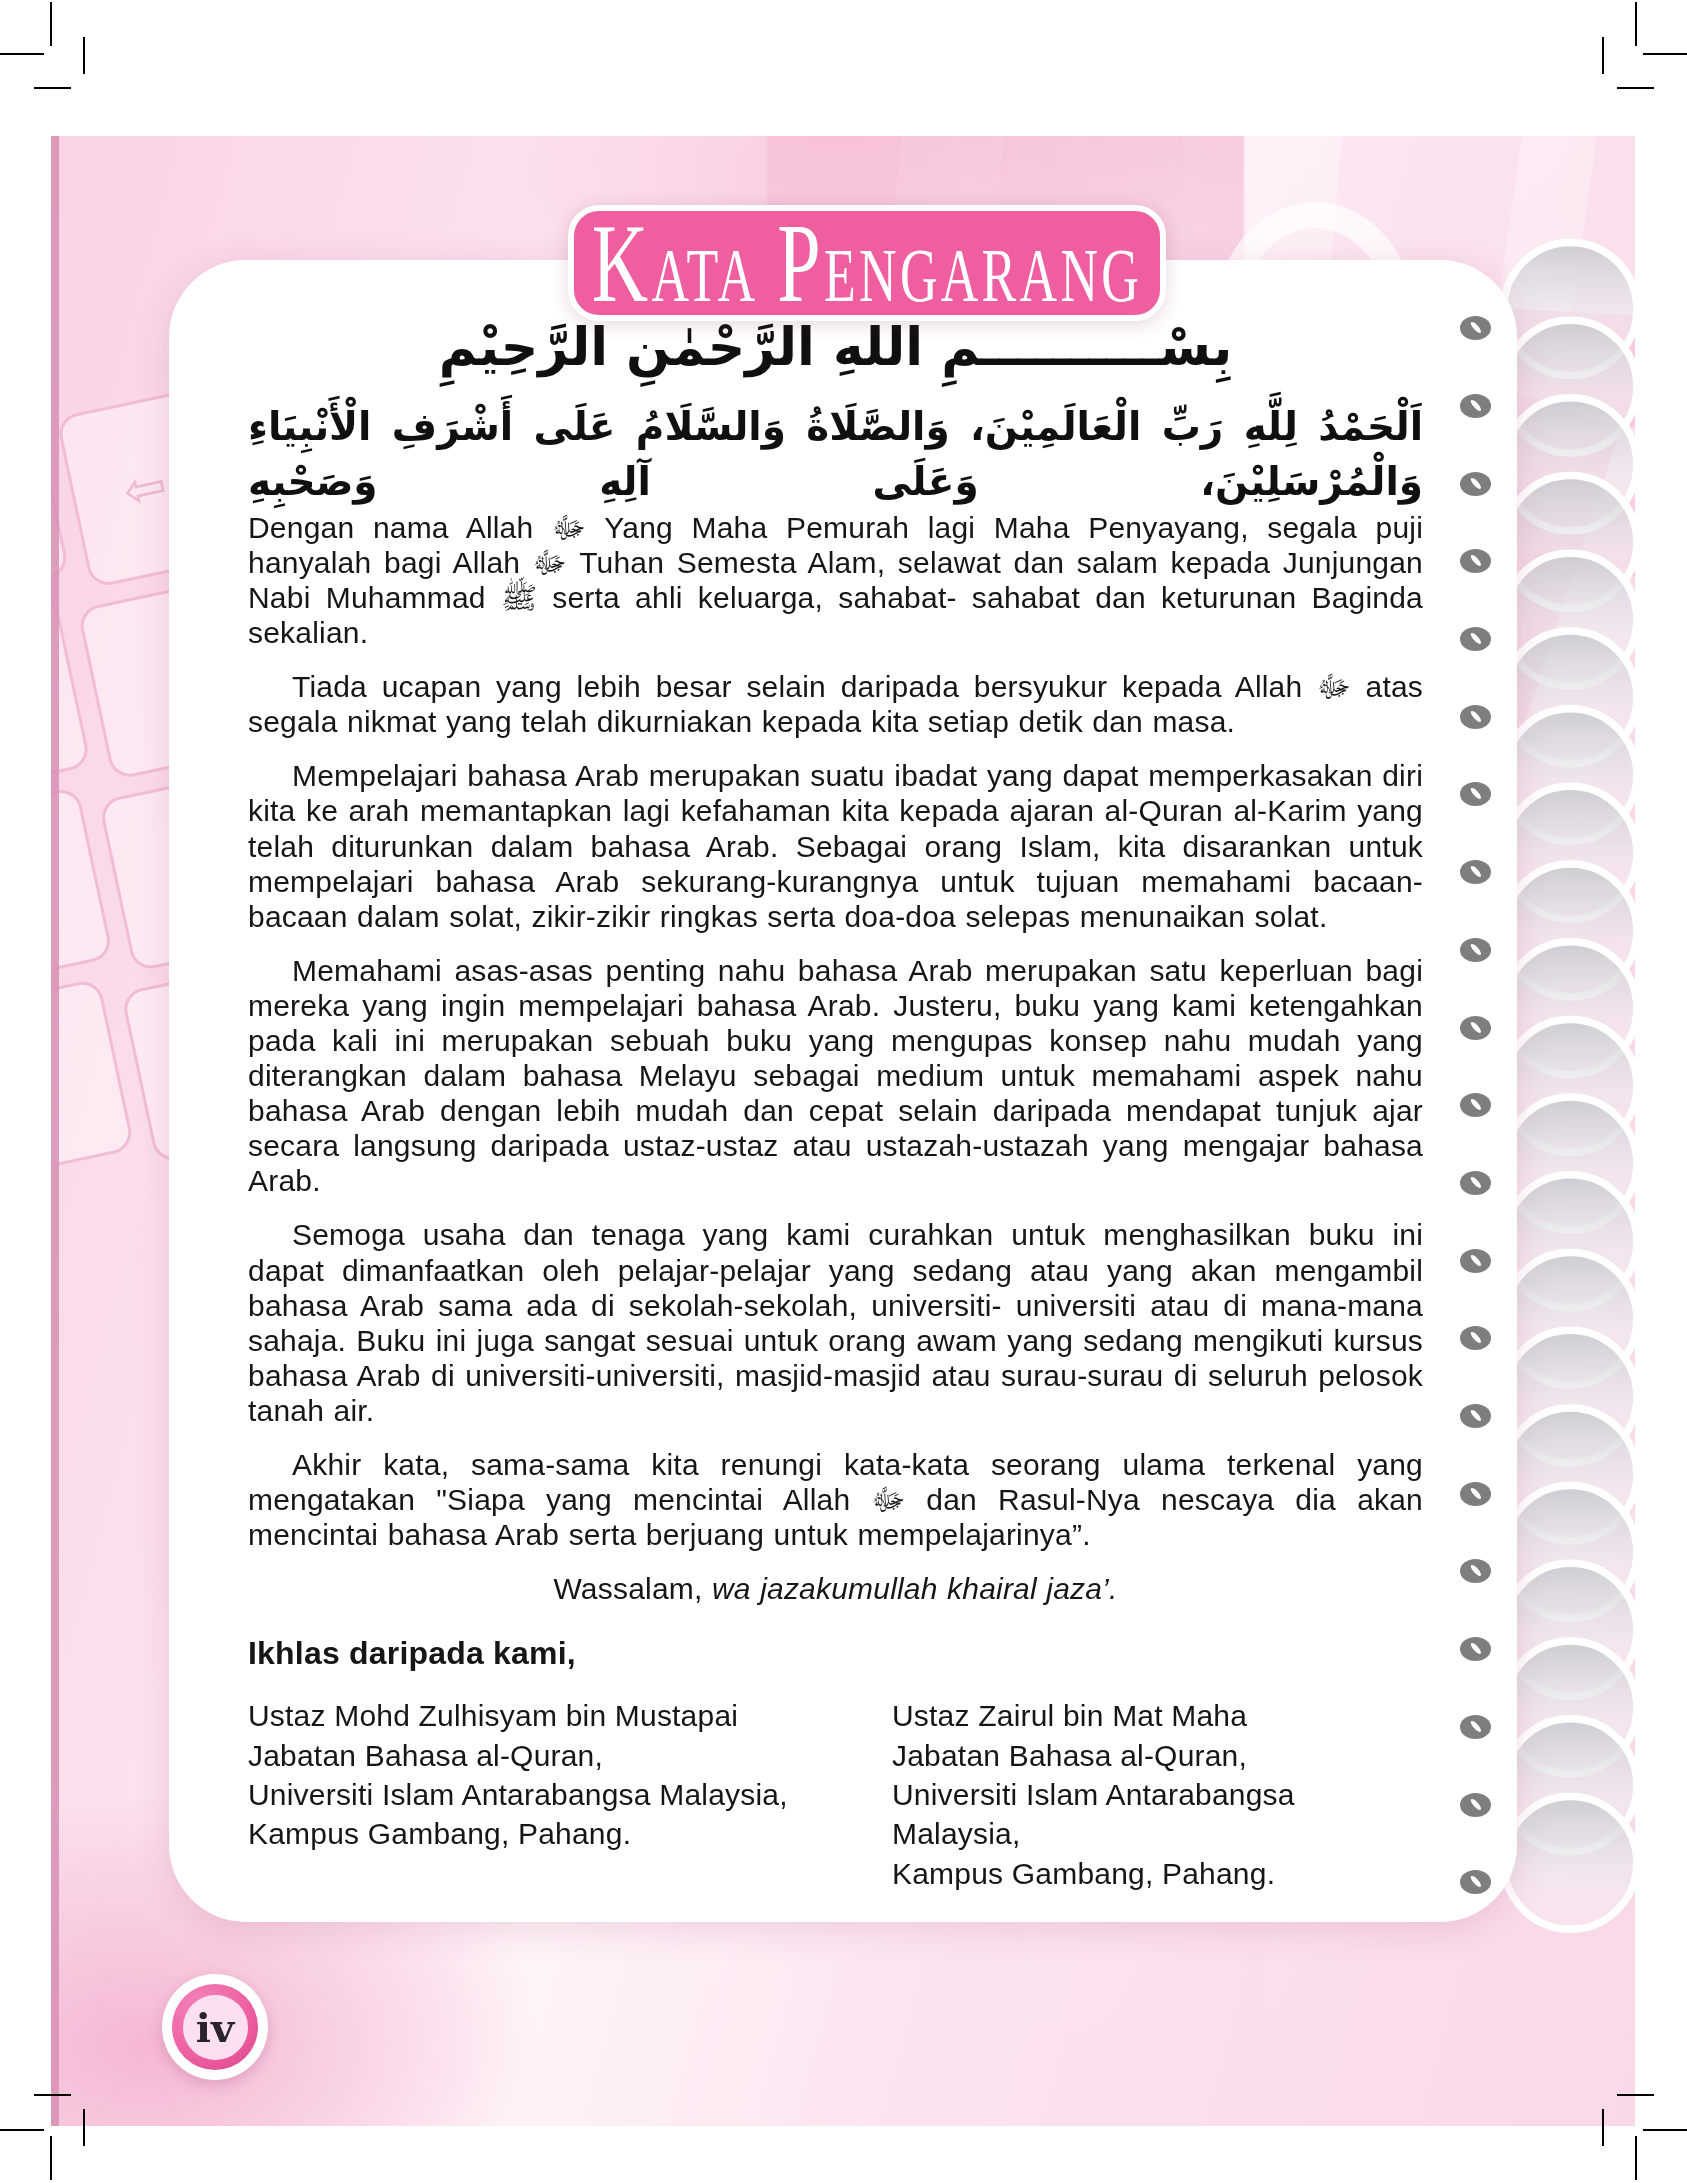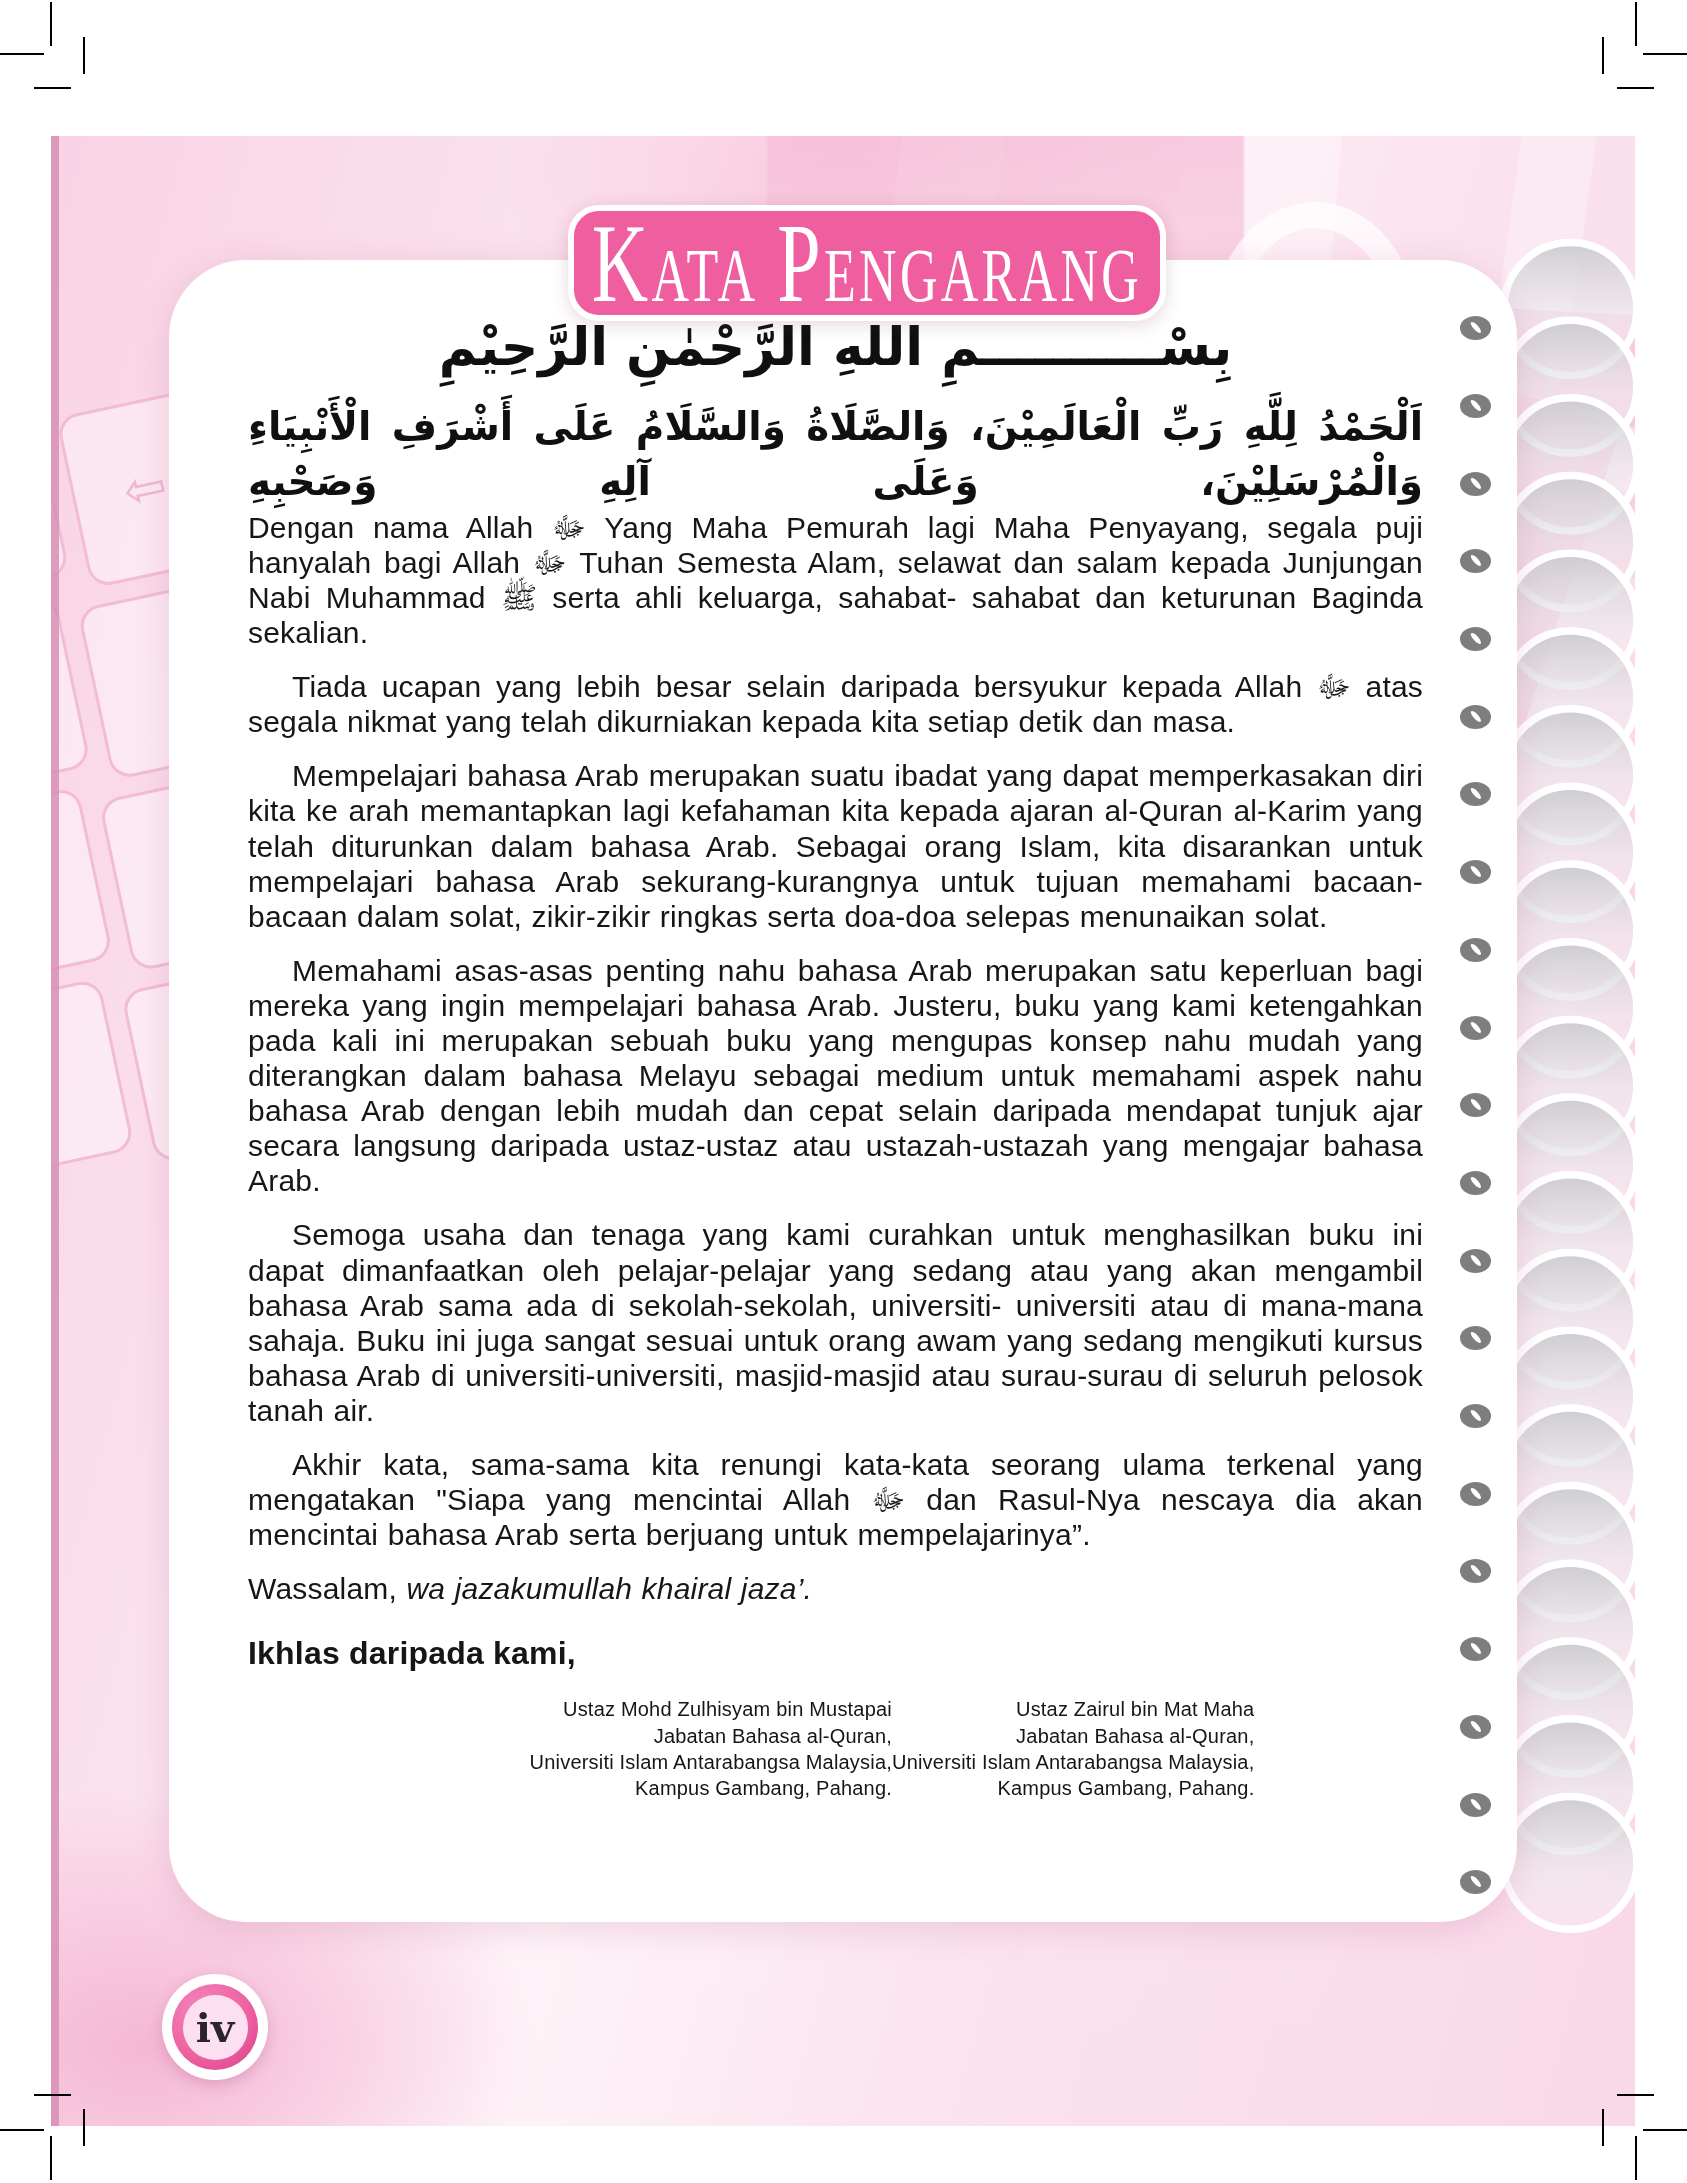--- a/index.html
+++ b/index.html
@@ -50,25 +50,25 @@
   
   .bismillah{font-family:"DejaVu Sans",sans-serif;font-weight:bold;font-size:52px;line-height:1.25;
              text-align:center;margin:0 0 19px 0;color:#101010;}
   .ar1{font-family:"DejaVu Sans",sans-serif;font-weight:bold;font-size:39px;line-height:1.42;
        text-align:justify;text-align-last:justify;-moz-text-align-last:justify;color:#101010;}
   .ar2{font-family:"DejaVu Sans",sans-serif;font-weight:bold;font-size:39px;line-height:1.42;
        text-align:left;padding-left:33px;margin:0 0 27px 0;color:#101010;}
   
   p.body{font-size:30px;line-height:1.17;text-align:justify;margin:0 0 19px 0;letter-spacing:0.2px;word-spacing:0.9px;}
   p.body.indent{text-indent:44px;}
-  p.wassalam{text-align:left;margin:0 0 0 0;}
+  p.wassalam{text-align:center;margin:0 0 0 0;}
   p.wassalam em{font-style:italic;}
   .closing-heading{font-size:32px;font-weight:bold;margin:29px 0 24px 0;letter-spacing:0.2px;}
   .sig-row{display:flex;}
-  .sig-col{font-size:20px;line-height:1.31;letter-spacing:0.2px;text-align:right;}
+  .sig-col{font-size:30px;line-height:1.31;letter-spacing:0.2px;}
   .sig-col.left{width:644px;flex:0 0 auto;}
   
   .banner{
     position:absolute;left:568px;top:205px;width:586px;height:104px;z-index:3;
     background:#ef5f9f;border:6px solid #ffffff;border-radius:31px;
     box-shadow:0 3.7px 17px rgba(120,40,80,.18);
     display:flex;align-items:center;justify-content:center;
   }
   .banner-text{
     font-family:"Liberation Serif","DejaVu Serif",serif;color:#ffffff;

